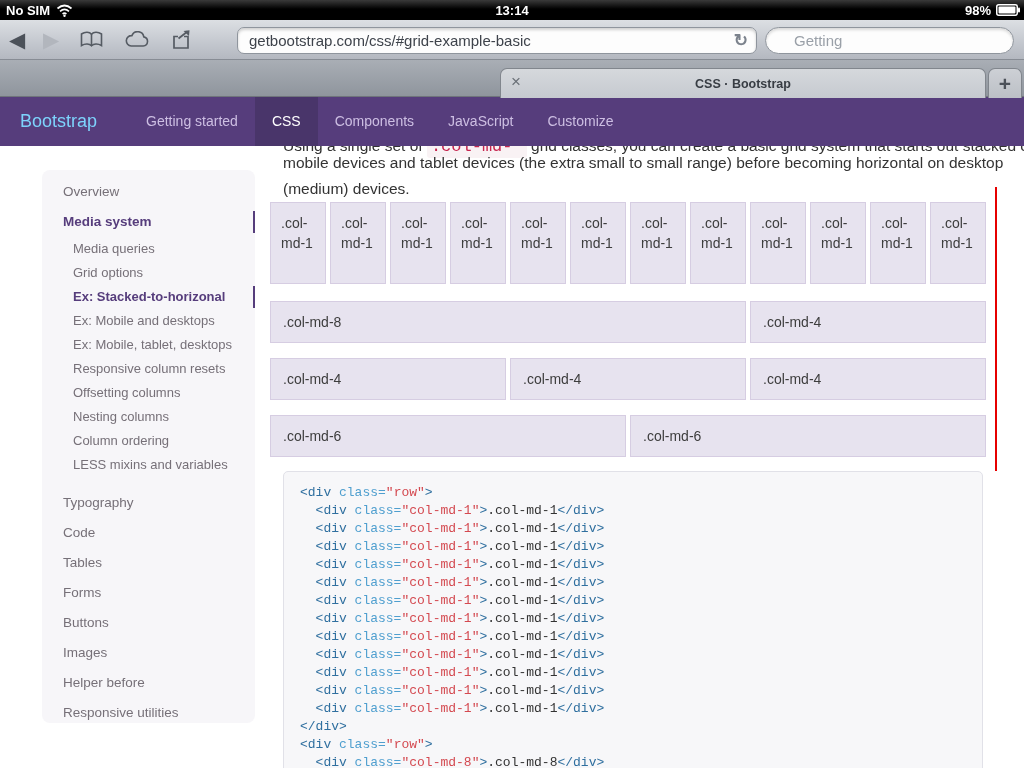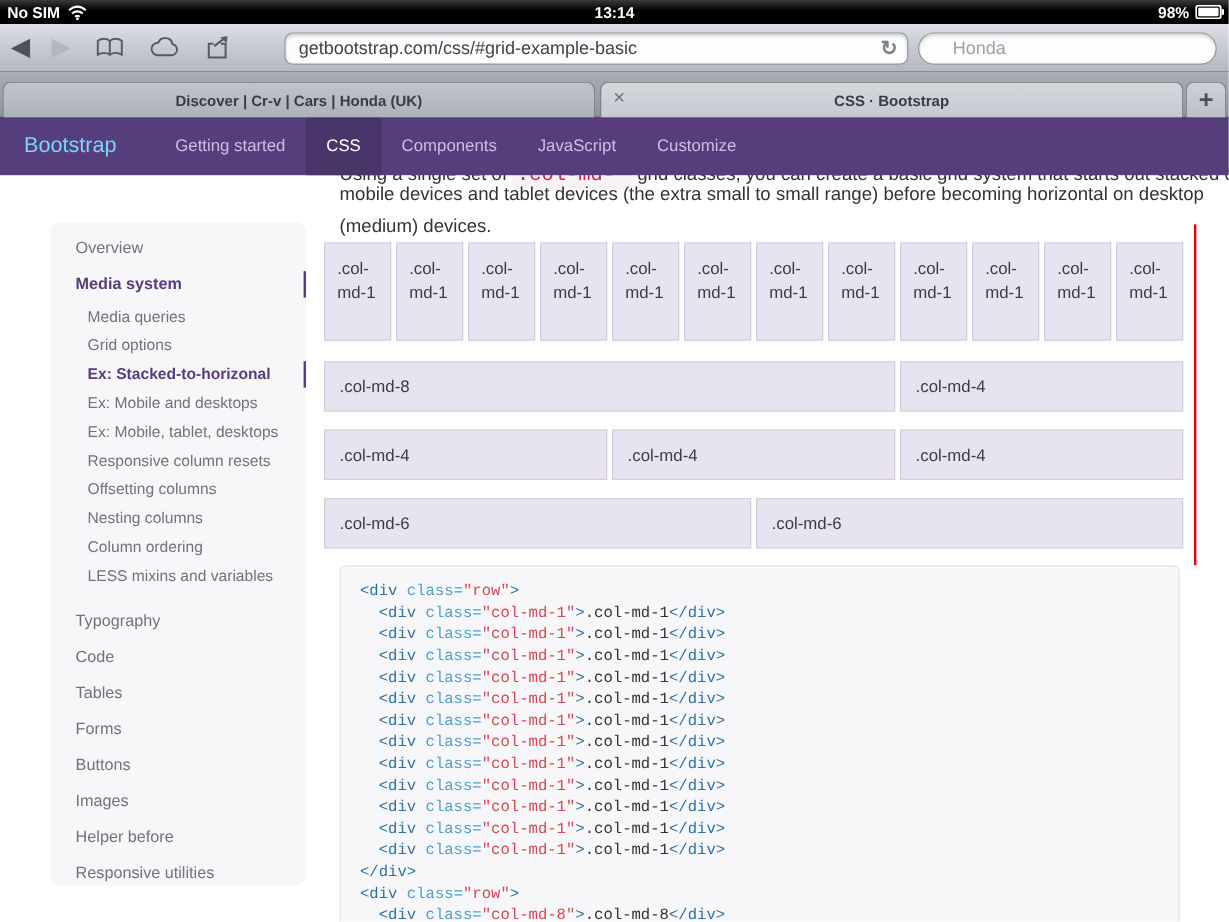--- a/index.html
+++ b/index.html
@@ -49,21 +49,21 @@
 
   
   .bs-navbar { position:absolute; top:97px; left:0; width:1024px; height:49px;
     background:var(--brand-purple,#563d7c); z-index:30; display:flex; align-items:stretch; }
   .bs-brand { color:#7dd3fc; font-size:18px; line-height:49px; padding:0 14px 0 20px; }
   .bs-links { display:flex; list-style:none; margin-left:18px; }
   .bs-links li { line-height:49px; padding:0 17px; font-size:14px; color:var(--navbar-link,#cdbfe3); }
   .bs-links li.active { background:var(--navbar-active-bg,#49356a); color:#fff; }
 
   
-  .sidebar { position:absolute; left:42px; top:185px; width:213px; height:553px;
+  .sidebar { position:absolute; left:42px; top:170px; width:213px; height:553px;
     background:#f7f6f9; border-radius:8px; padding-top:7px; z-index:5; }
   .sidebar ul { list-style:none; }
   .side-item { position:relative; font-size:13.5px; color:var(--sidebar-link,#767078); }
   .side-item.l1 { height:30px; line-height:30px; padding-left:21px; }
   .side-item.l2 { height:24px; line-height:24px; padding-left:31px; font-size:13px; }
   .side-item.gap { margin-top:11px; }
   .side-item.active { color:var(--sidebar-active,#563d7c); font-weight:bold; }
   .side-item.active::after { content:""; position:absolute; right:0; top:50%; margin-top:-11px;
     width:2px; height:22px; background:var(--sidebar-active,#563d7c); }
 
@@ -144,28 +144,25 @@
         <path d="M7 6.5 L3 6.5 L3 18 L17 18 L17 6.5 L13 6.5" fill="none" stroke="#555b63" stroke-width="1.7"></path>
         <path d="M7.5 8.5 L16.5 1.5" fill="none" stroke="#555b63" stroke-width="1.8"></path>
         <path d="M12.5 1 L18.5 0.2 L18 6 Z" fill="#555b63"></path>
       </svg>
     </div>
     <div class="url-field">
       <span class="url-text">getbootstrap.com/css/#grid-example-basic</span>
       <span class="reload">↻</span>
     </div>
     <div class="search-field">
-      <span>Honda</span>
+      <span>Getting</span>
     </div>
   </div>
 
   <div class="tab-bar">
-    <div class="tab inactive">
-      <span>Discover | Cr-v | Cars | Honda (UK)</span>
-    </div>
     <div class="tab active">
       <span class="tab-close">×</span>
       <span>CSS · Bootstrap</span>
     </div>
     <div class="new-tab-btn">
       <span>+</span>
     </div>
   </div>
 
   <div class="bs-navbar">

